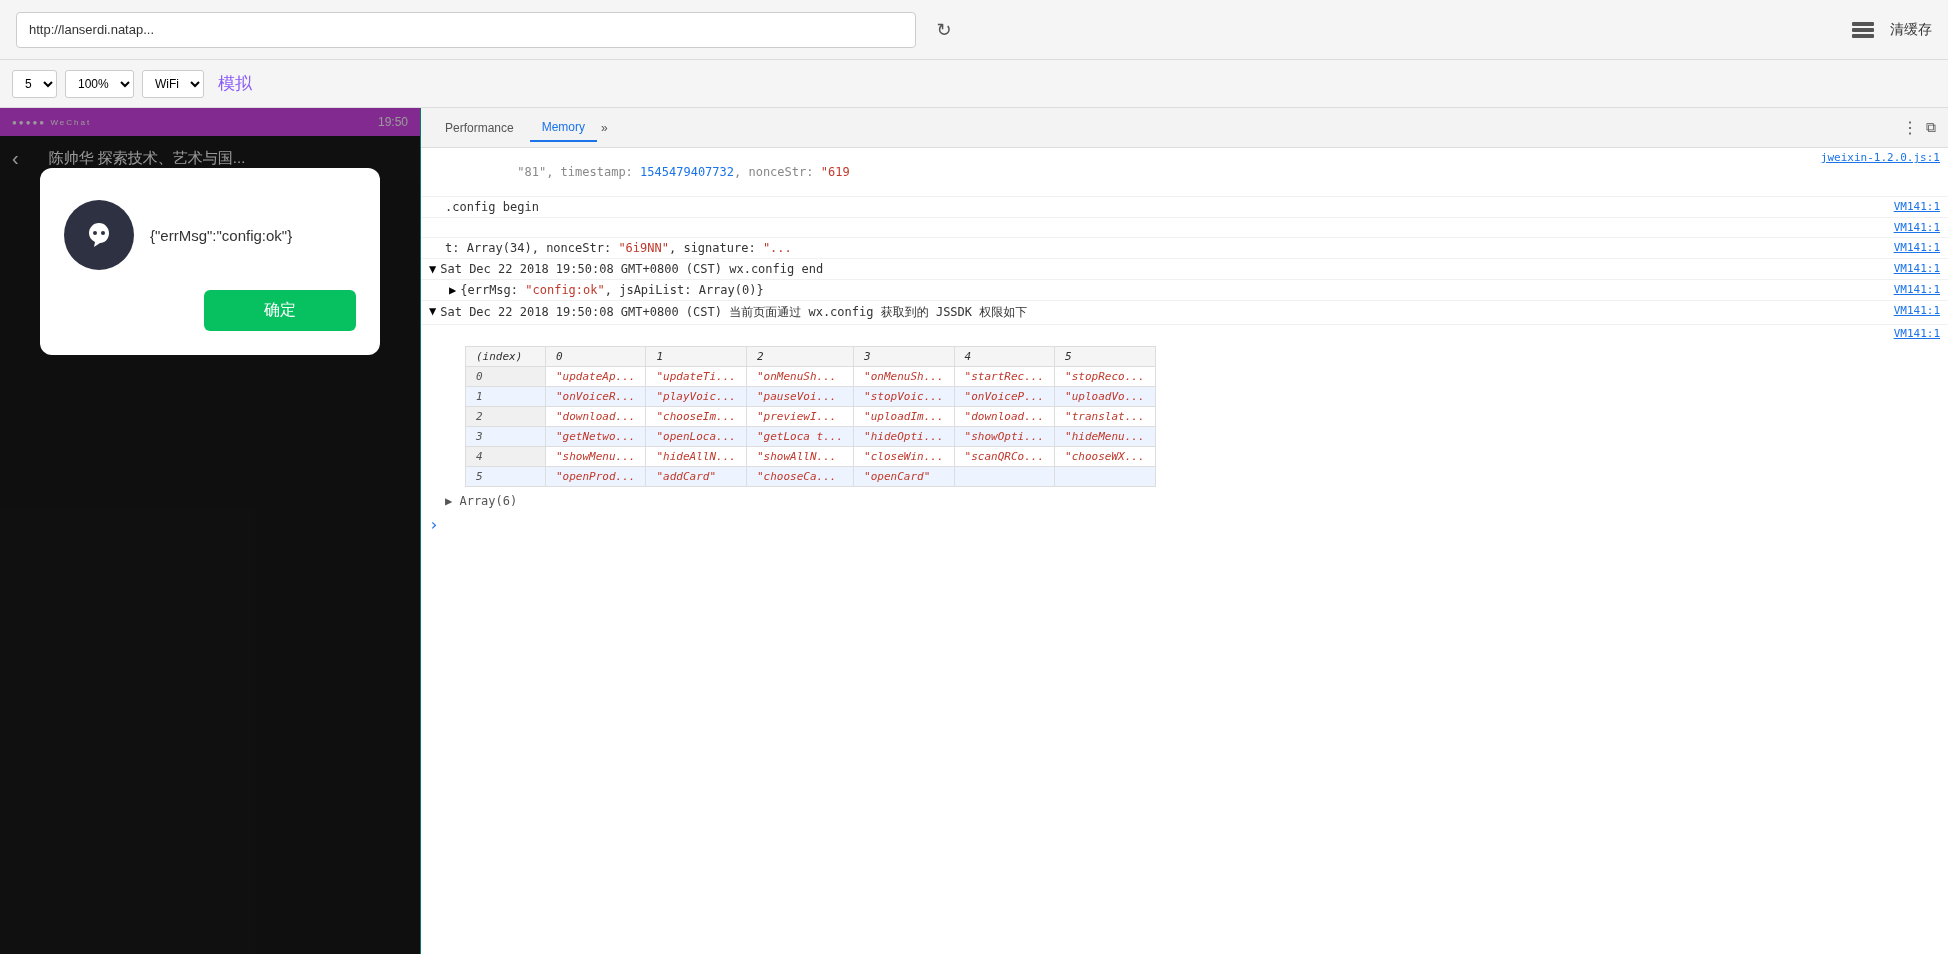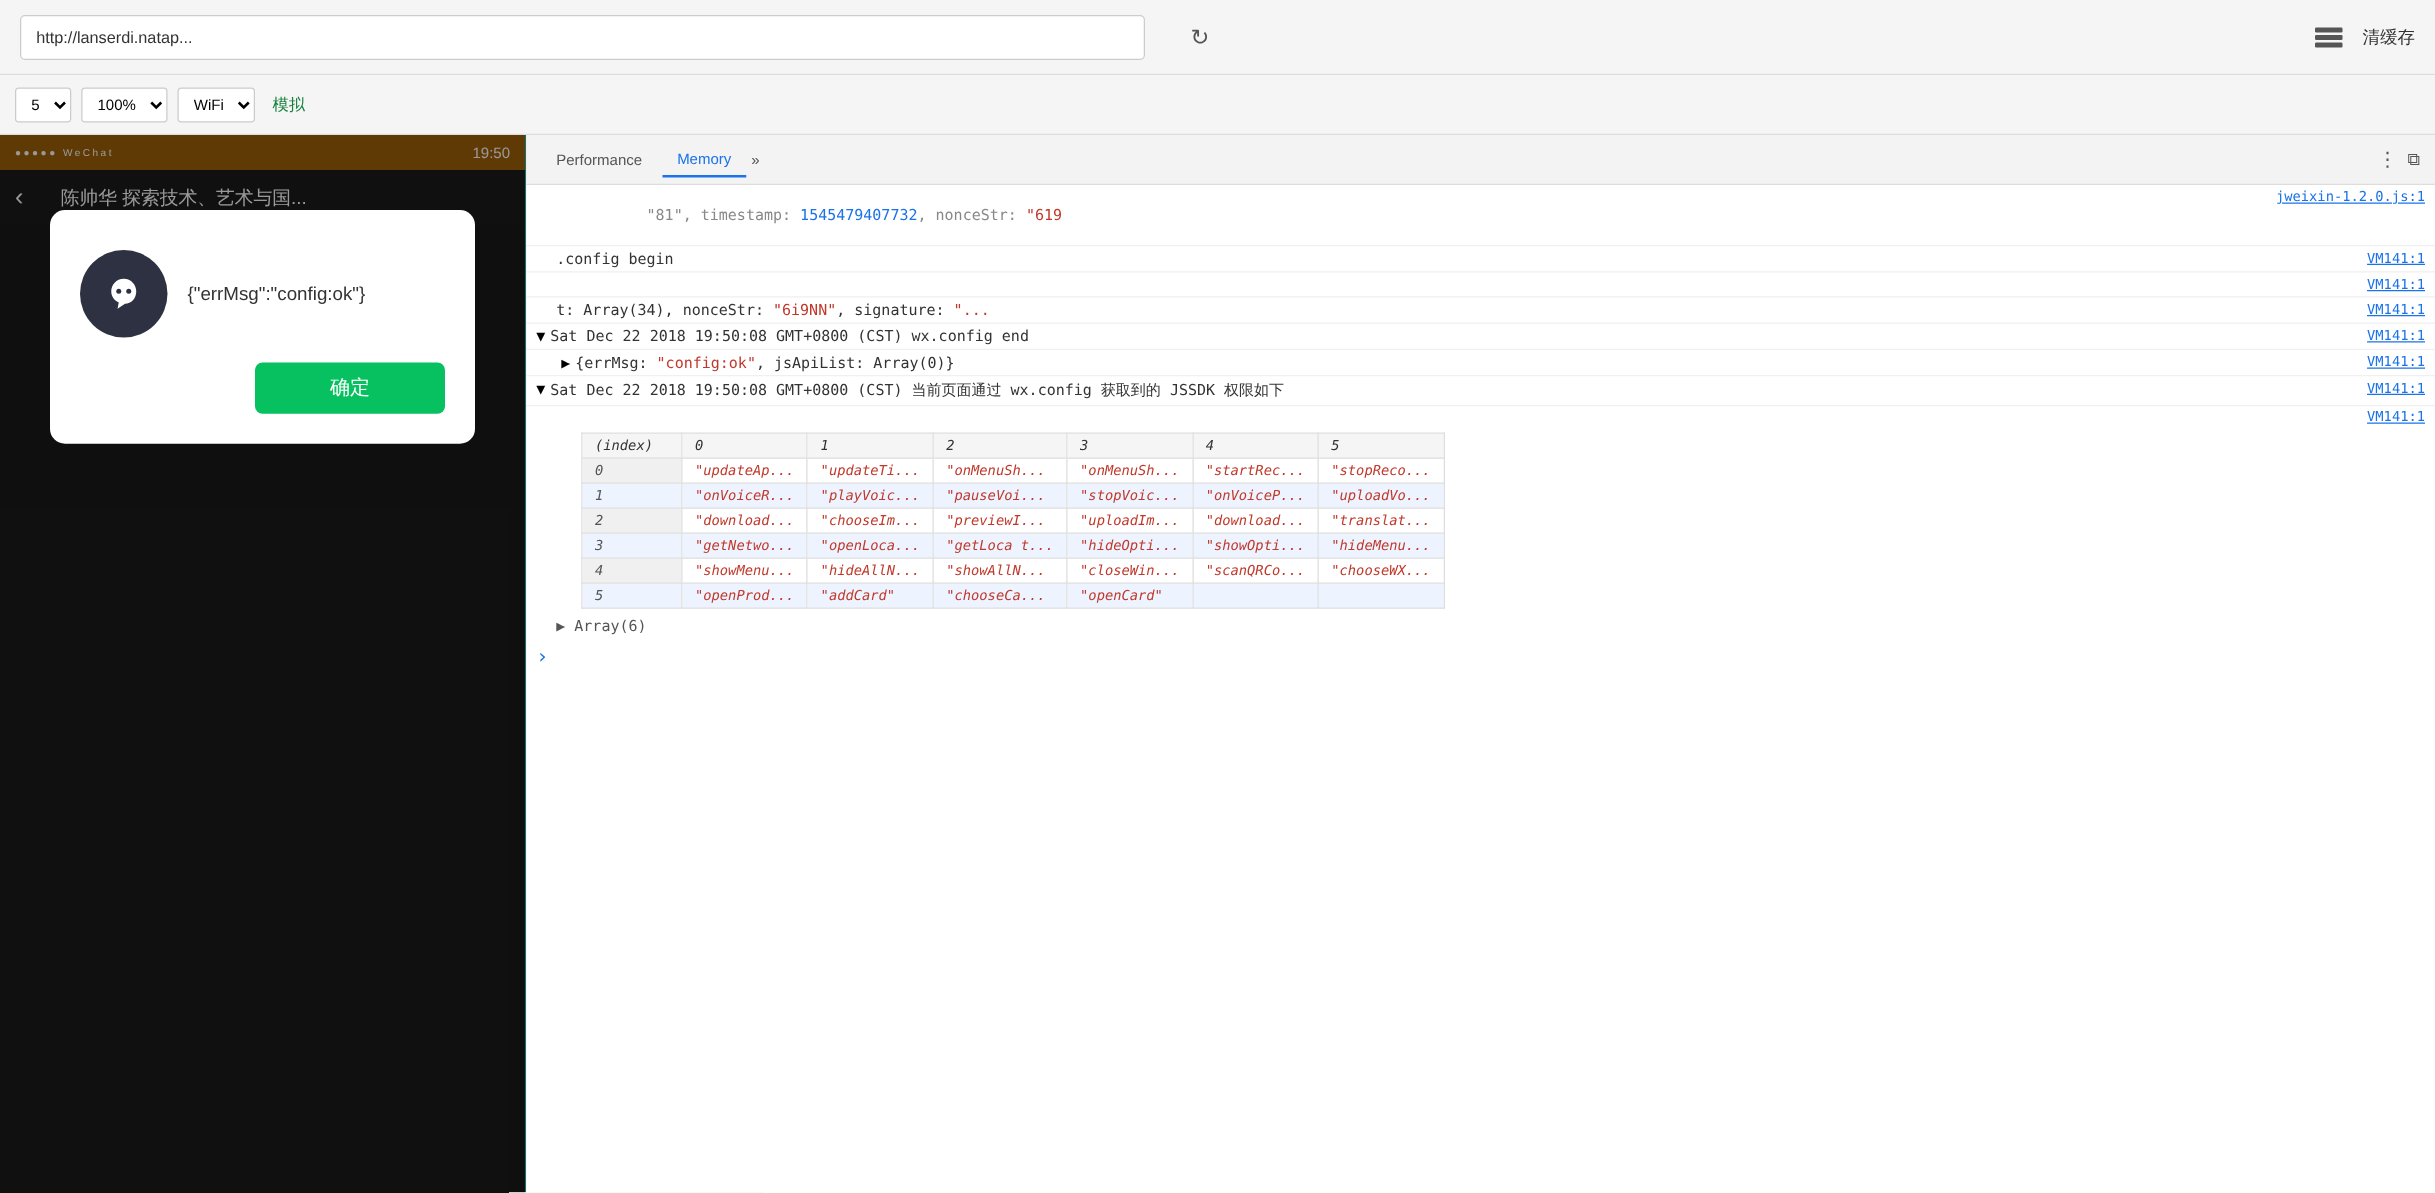--- a/index.html
+++ b/index.html
@@ -6,21 +6,21 @@
     body { font-family: -apple-system, 'PingFang SC', 'Microsoft YaHei', sans-serif; background: #f0f0f0; width: 1948px; height: 954px; overflow: hidden; display: flex; flex-direction: column; }
 
     
     .address-bar {
       height: 60px;
       background: #f5f5f5;
       display: flex;
       align-items: center;
       padding: 0 16px;
       border-bottom: 1px solid #ddd;
-      gap: 28px;
+      gap: 12px;
     }
     .address-input {
       flex: 1;
       max-width: 900px;
       height: 36px;
       border: 1px solid #ccc;
       border-radius: 4px;
       padding: 0 12px;
       font-size: 13px;
       background: white;
@@ -64,22 +64,22 @@
     .toolbar-select {
       height: 28px;
       border: 1px solid #ccc;
       border-radius: 3px;
       background: white;
       padding: 0 8px;
       font-size: 12px;
       cursor: pointer;
     }
     .toolbar-label {
-      font-size: 13px;
-      color: #15803d;
+      font-size: 17px;
+      color: #8b5cf6;
       padding: 0 6px;
     }
 
     
     .main {
       flex: 1;
       display: flex;
       overflow: hidden;
     }
 
@@ -137,21 +137,21 @@
       border: none;
       border-radius: 6px;
       padding: 10px 60px;
       font-size: 16px;
       cursor: pointer;
       align-self: flex-end;
     }
 
     
     .phone-status {
-      background: #a16207;
+      background: #d946ef;
       color: white;
       display: flex;
       justify-content: space-between;
       align-items: center;
       padding: 4px 12px;
       font-size: 12px;
       height: 28px;
     }
     .signal-dots { letter-spacing: 2px; font-size: 8px; }
 

